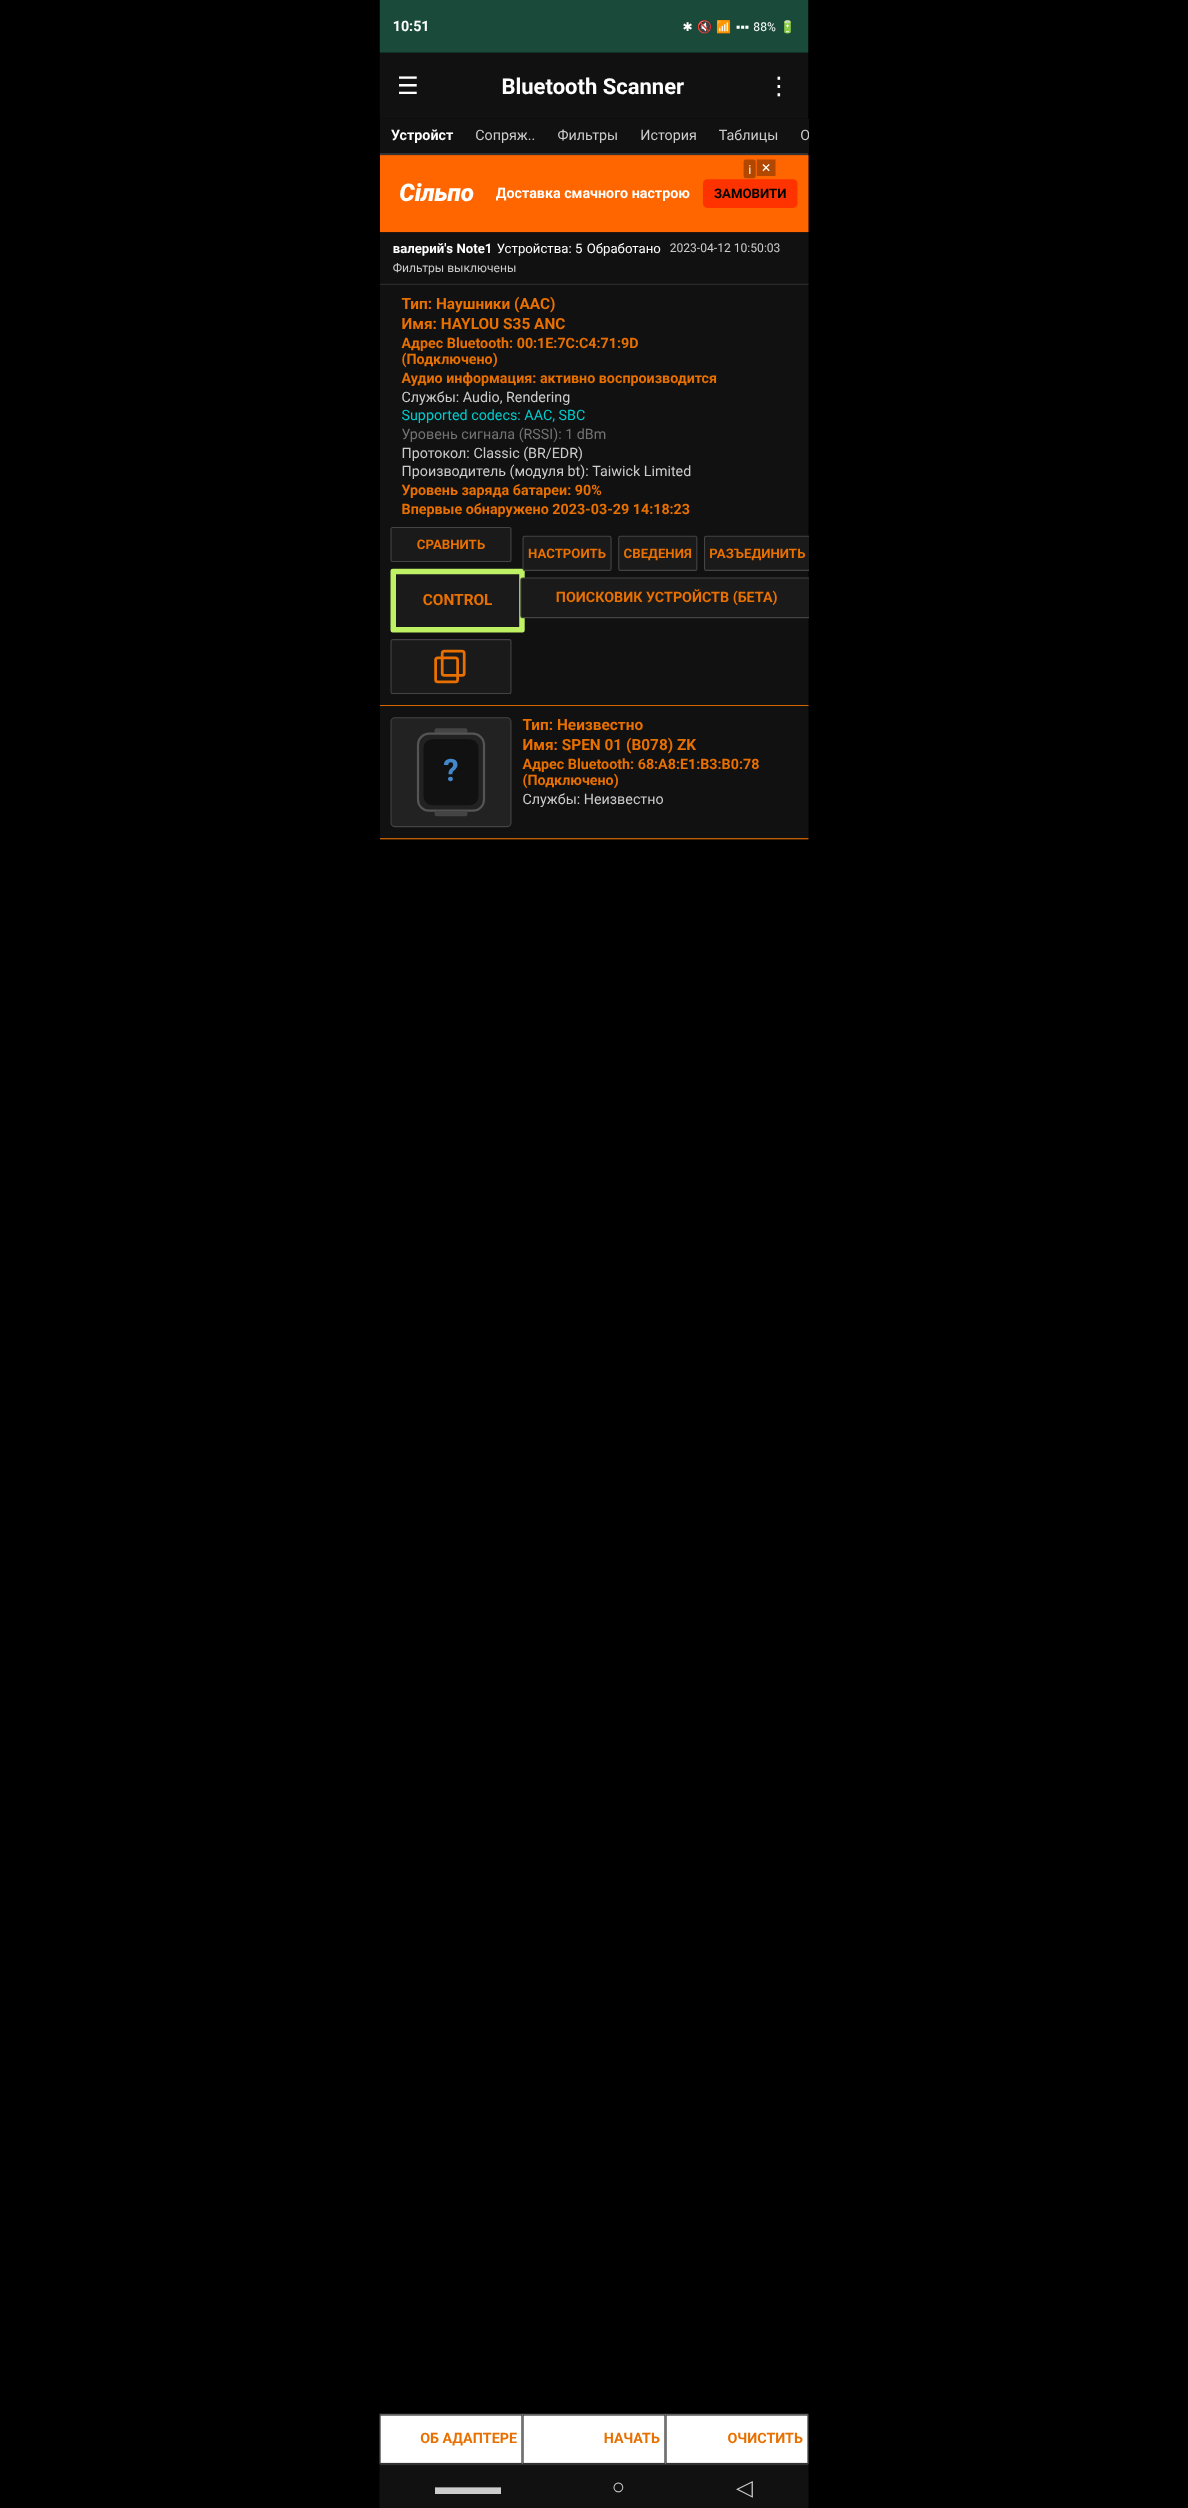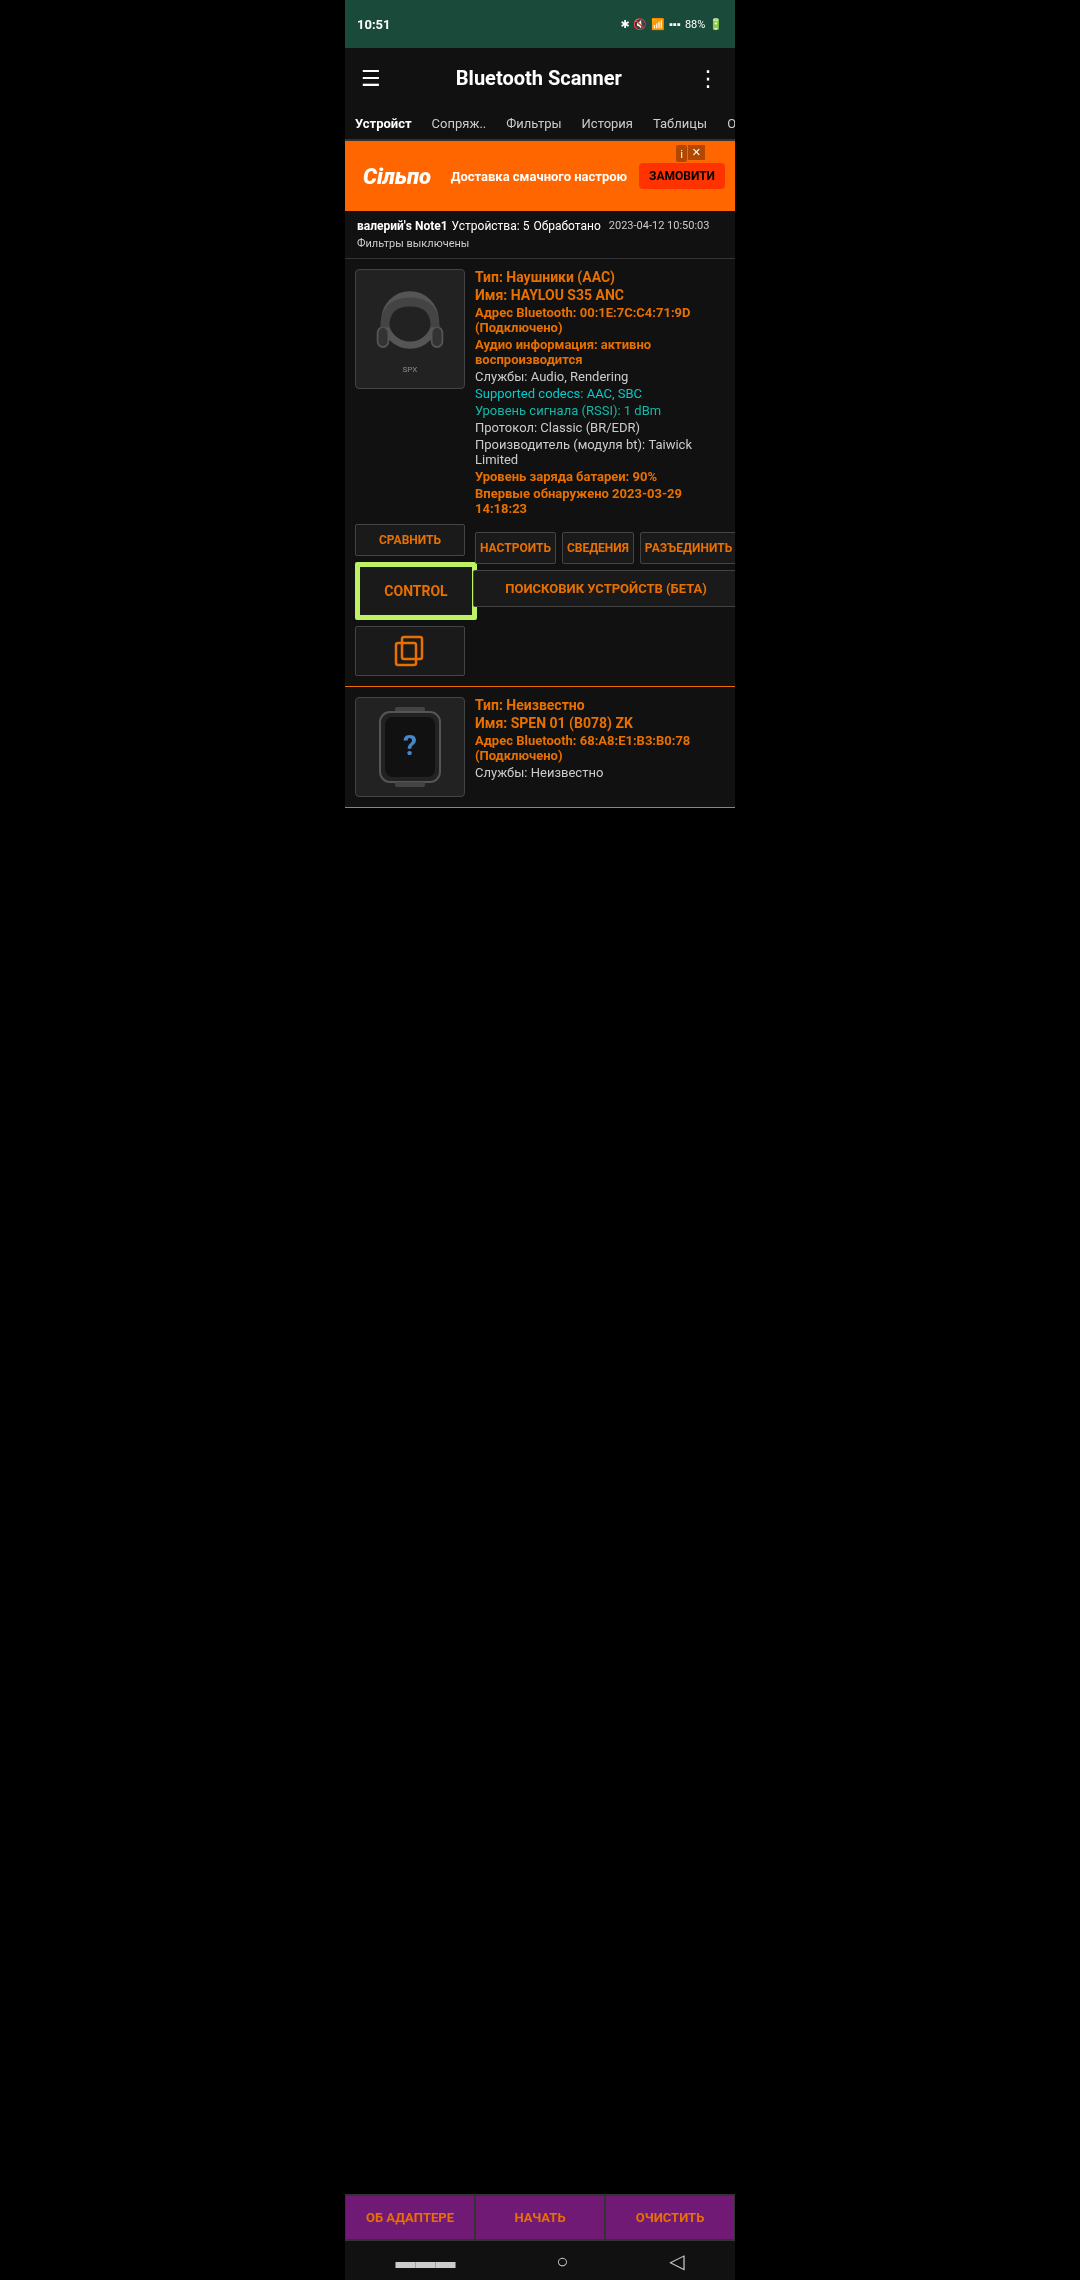--- a/index.html
+++ b/index.html
@@ -203,21 +203,21 @@
     }
     .device-services {
       color: #ccc;
       font-size: 13px;
     }
     .device-codecs {
       color: #00cccc;
       font-size: 13px;
     }
     .device-rssi {
-      color: #14b8a6;
+      color: #737373;
       font-size: 13px;
     }
     .device-protocol {
       color: #ccc;
       font-size: 13px;
     }
     .device-manufacturer {
       color: #ccc;
       font-size: 13px;
     }
@@ -356,27 +356,27 @@
       gap: 0;
       border-top: 1px solid #333;
       position: fixed;
       bottom: 40px;
       left: 50%;
       transform: translateX(-50%);
       width: 390px;
     }
     .bottom-action-btn {
       flex: 1;
-      background: #701a75;
+      background: #ffffff;
       border: 1px solid #333;
       color: #e87000;
       font-size: 13px;
       font-weight: bold;
       padding: 14px 4px;
-      text-align: center;
+      text-align: right;
       cursor: pointer;
     }
 
     
     .nav-bar {
       background: #111;
       display: flex;
       justify-content: space-around;
       align-items: center;
       padding: 8px 0;
@@ -442,30 +442,20 @@
   <span class="processed">Обработано</span>
   <br>
   <span class="timestamp">2023-04-12 10:50:03</span>
   <span class="filters">Фильтры выключены</span>
 </div>
 
 <div class="device-card">
   <div class="device-card-inner">
 
     <div>
-      <div class="device-image">
-
-        <svg class="headphone-svg" viewBox="0 0 100 100">
-          <circle cx="50" cy="40" r="28" fill="none" stroke="#555" stroke-width="8"></circle>
-          <rect x="14" y="48" width="12" height="22" rx="6" fill="#333" stroke="#555" stroke-width="2"></rect>
-          <rect x="74" y="48" width="12" height="22" rx="6" fill="#333" stroke="#555" stroke-width="2"></rect>
-          <path d="M22 48 Q22 20 50 20 Q78 20 78 48" fill="none" stroke="#444" stroke-width="10"></path>
-          <text x="50" y="98" text-anchor="middle" font-size="9" fill="#888">SPX</text>
-        </svg>
-      </div>
     </div>
 
     <div class="device-info">
       <div class="device-type info-row">Тип: Наушники (AAC)</div>
       <div class="device-name-text info-row">Имя: HAYLOU S35 ANC</div>
       <div class="device-address info-row">
         <span>Адрес Bluetooth: 00:1E:7C:C4:71:9D</span><br>
         <span>(Подключено)</span>
       </div>
       <div class="device-audio info-row">Аудио информация: активно воспроизводится</div>

